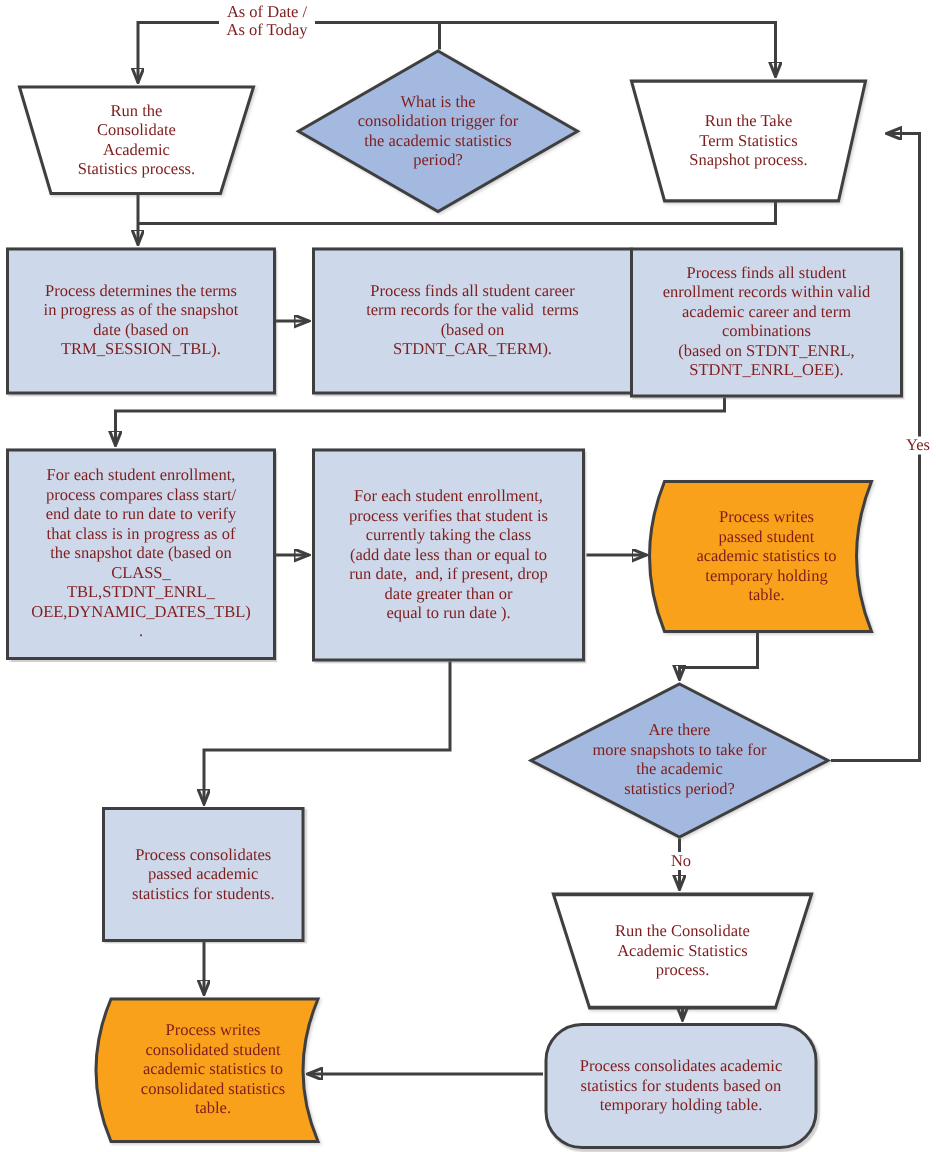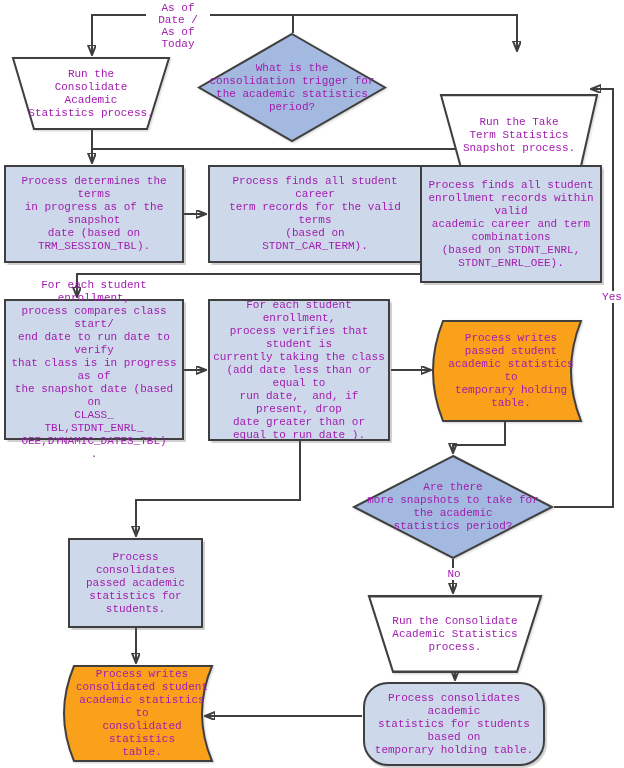--- a/index.html
+++ b/index.html
@@ -1,22 +1,22 @@
 <!DOCTYPE html>
 <html style="--process-box-fill: #cdd9ea; --decision-fill: #a4b9df; --stored-data-fill: #f9a11b; --manual-fill: #ffffff; --outline: #3f3f3f;"><head>
 <meta charset="utf-8">
 <style>
   html, body { margin: 0; padding: 0; background: #ffffff; }
   .canvas {
     position: relative;
     width: 624px;
     height: 768px;
     background: #ffffff;
-    font-family: Liberation Mono, monospace;
-    color: #a21caf;
+    font-family: Liberation Serif, serif;
+    color: #7f1d1d;
     overflow: hidden;
   }
   .connectors {
     position: absolute;
     left: 0; top: 0;
     pointer-events: none;
   }
   .connectors path { stroke: var(--outline, #3f3f3f); stroke-width: 2; fill: none; }
   .node { position: absolute; }
   .node svg.shape {
@@ -100,21 +100,21 @@
   <div class="node" style="left:198px; top:33px; width:188px; height:109px;">
     <svg class="shape" viewBox="0 0 188 109" preserveAspectRatio="none">
       <polygon class="fill-decision" points="94,1 187,54.5 94,108 1,54.5"></polygon>
     </svg>
     <div class="lbl">What is the
 consolidation trigger for
 the academic statistics
 period?</div>
   </div>
 
-  <div class="node" style="left:440px; top:53px; width:158px; height:82px;margin-top:41px;">
+  <div class="node" style="left:420px; top:53px; width:158px; height:82px;">
     <svg class="shape" viewBox="0 0 158 74" preserveAspectRatio="none">
       <polygon class="fill-manual" points="1,1 157,1 139,73 23,73"></polygon>
     </svg>
     <div class="lbl">Run the Take
 Term Statistics
 Snapshot process.</div>
   </div>
 
   <div class="node rect" style="left:4px; top:165px; width:180px; height:98px;">
     <div class="lbl">Process determines the terms
@@ -123,21 +123,21 @@
 TRM_SESSION_TBL).</div>
   </div>
 
   <div class="node rect" style="left:208px; top:165px; width:214px; height:98px;">
     <div class="lbl">Process finds all student career
 term records for the valid  terms
 (based on
 STDNT_CAR_TERM).</div>
   </div>
 
-  <div class="node rect" style="left:420px; top:165px; width:182px; height:118px;">
+  <div class="node rect" style="left:420px; top:165px; width:182px; height:100px;">
     <div class="lbl">Process finds all student
 enrollment records within valid
 academic career and term
 combinations
 (based on STDNT_ENRL,
 STDNT_ENRL_OEE).</div>
   </div>
 
   <div class="node rect" style="left:4px; top:299px; width:180px; height:141px;">
     <div class="lbl">For each student enrollment,

